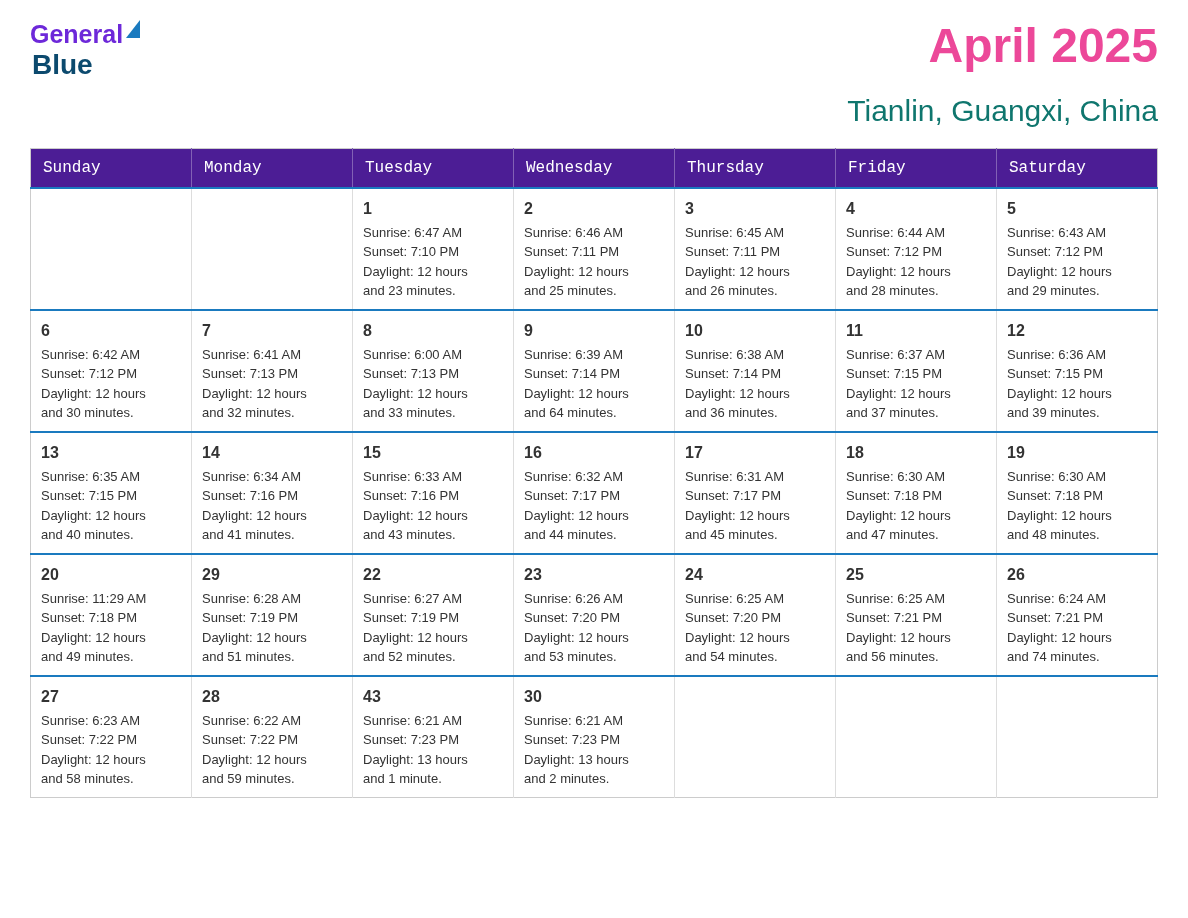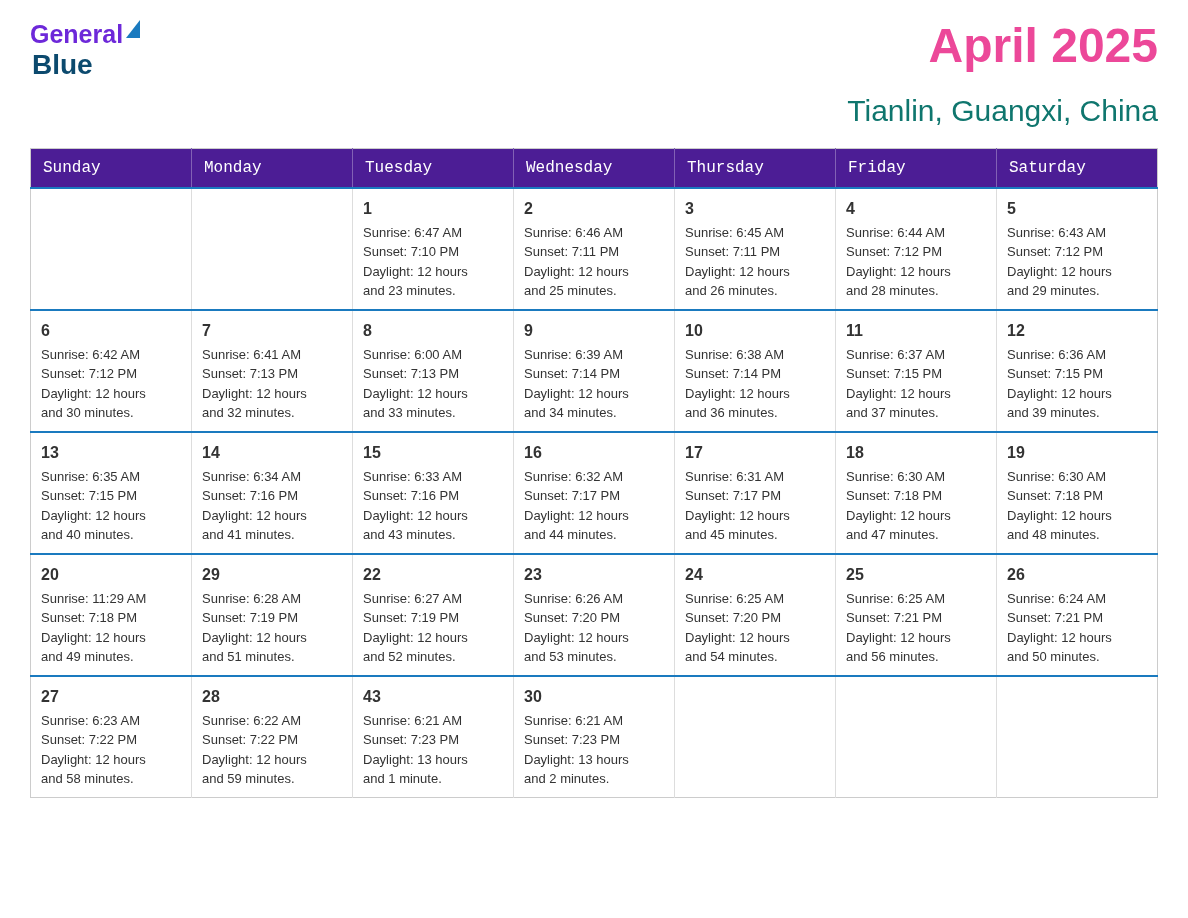--- a/index.html
+++ b/index.html
@@ -201,21 +201,21 @@
           <div class="day-info">Sunrise: 6:00 AM</div>
           <div class="day-info">Sunset: 7:13 PM</div>
           <div class="day-info">Daylight: 12 hours</div>
           <div class="day-info">and 33 minutes.</div>
         </td>
         <td>
           <span class="day-number">9</span>
           <div class="day-info">Sunrise: 6:39 AM</div>
           <div class="day-info">Sunset: 7:14 PM</div>
           <div class="day-info">Daylight: 12 hours</div>
-          <div class="day-info">and 34 minutes.</div>
+          <div class="day-info">and 64 minutes.</div>
         </td>
         <td>
           <span class="day-number">10</span>
           <div class="day-info">Sunrise: 6:38 AM</div>
           <div class="day-info">Sunset: 7:14 PM</div>
           <div class="day-info">Daylight: 12 hours</div>
           <div class="day-info">and 36 minutes.</div>
         </td>
         <td>
           <span class="day-number">11</span>
@@ -324,21 +324,21 @@
           <div class="day-info">Sunrise: 6:25 AM</div>
           <div class="day-info">Sunset: 7:21 PM</div>
           <div class="day-info">Daylight: 12 hours</div>
           <div class="day-info">and 56 minutes.</div>
         </td>
         <td>
           <span class="day-number">26</span>
           <div class="day-info">Sunrise: 6:24 AM</div>
           <div class="day-info">Sunset: 7:21 PM</div>
           <div class="day-info">Daylight: 12 hours</div>
-          <div class="day-info">and 50 minutes.</div>
+          <div class="day-info">and 74 minutes.</div>
         </td>
       </tr>
       <tr>
         <td>
           <span class="day-number">27</span>
           <div class="day-info">Sunrise: 6:23 AM</div>
           <div class="day-info">Sunset: 7:22 PM</div>
           <div class="day-info">Daylight: 12 hours</div>
           <div class="day-info">and 58 minutes.</div>
         </td>

